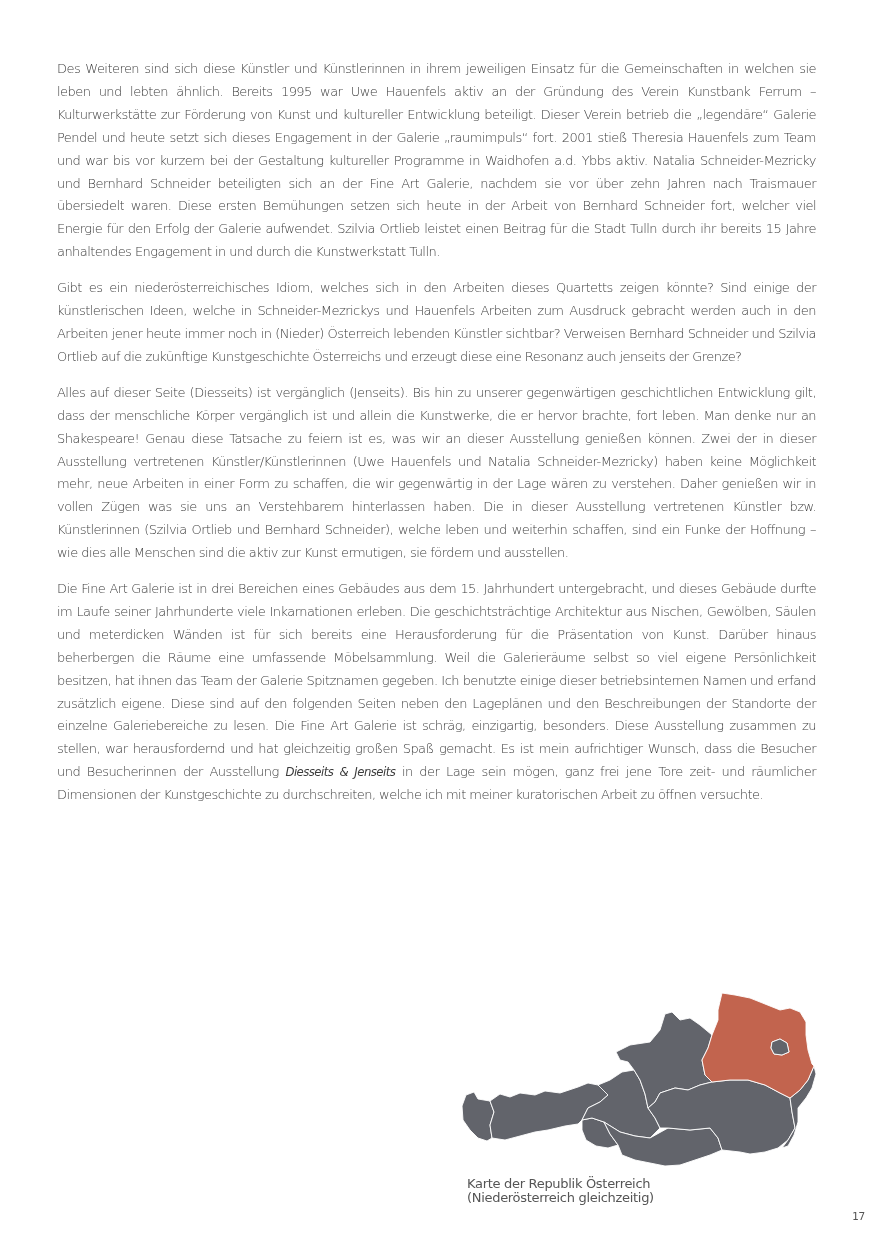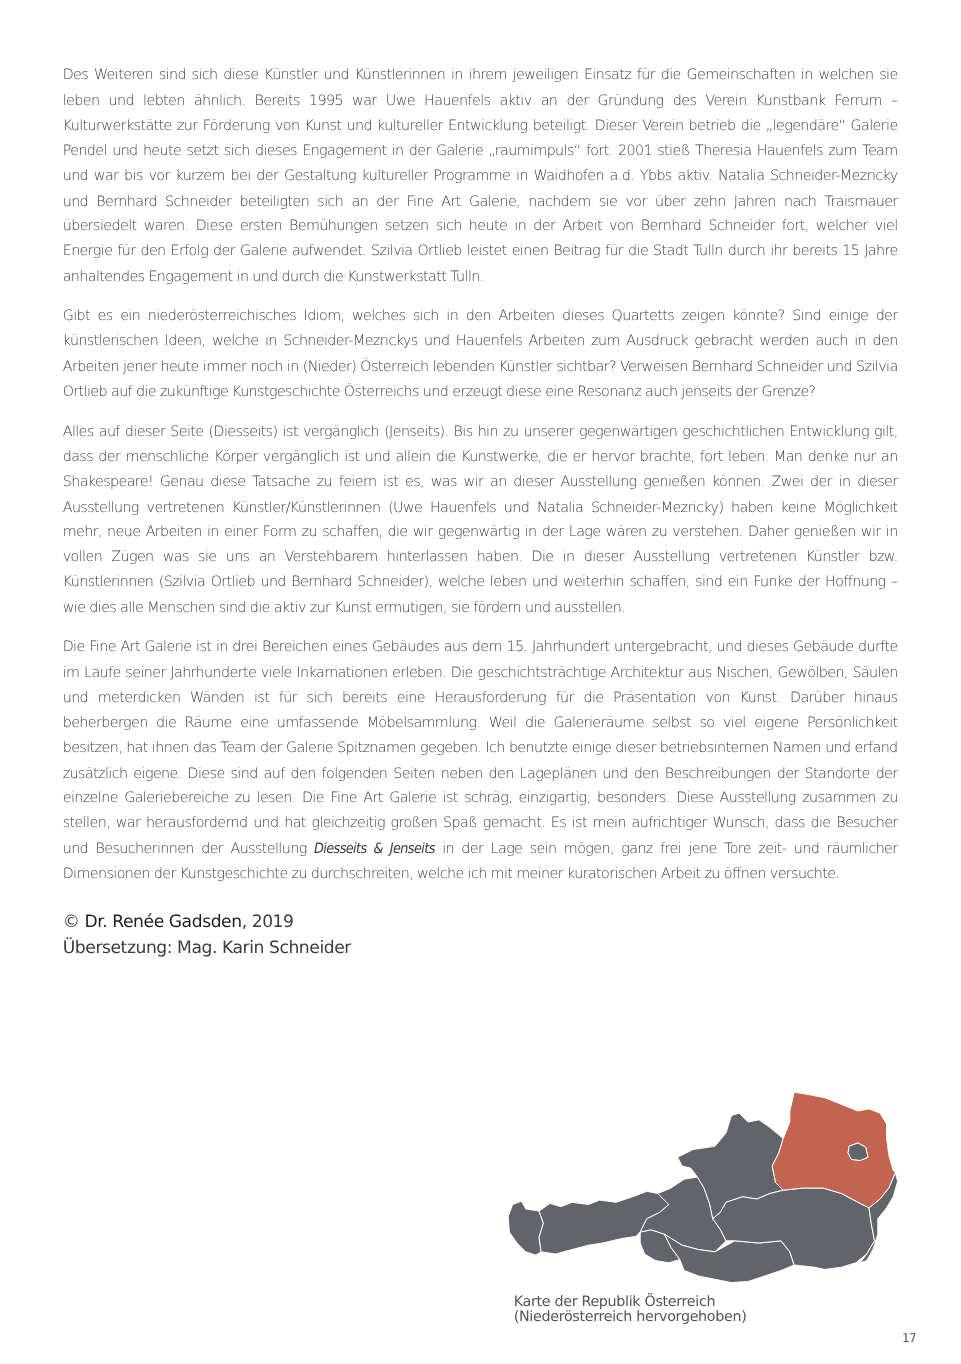--- a/index.html
+++ b/index.html
@@ -8,36 +8,32 @@
   .content { position: absolute; left: 57px; top: 58px; width: 759px; }
   .para { margin: 0 0 13px 0; font-size: 13px; line-height: 22.9px;
           text-align: justify; letter-spacing: -0.55px; word-spacing: 0px;
           font-stretch: condensed; font-weight: 300; color: #3c3c3c; }
   .para em { font-style: italic; margin-top: 12px; }
   .credits { margin-top: 20px; font-size: 15.6px; line-height: 22.5px; letter-spacing: -0.4px; color: #3c3c3c; }
   .author { color: #1e1e1e; }
   .map { position: absolute; left: 455px; top: 985px; width: 380px; height: 200px; }
   .caption { position: absolute; left: 467px; top: 1177px; font-size: 13px; line-height: 14px;
              color: #555; letter-spacing: -0.3px; }
-  .page-number { position: absolute; left: 820px; top: 1210px; font-size: 11px; color: #555;
+  .page-number { position: absolute; left: 852px; top: 1210px; font-size: 11px; color: #555;
                  font-family: "DejaVu Sans Mono", monospace; }
 </style>
 </head>
 <body>
 
 <div class="content">
   <p class="para">Des Weiteren sind sich diese Künstler und Künstlerinnen in ihrem jeweiligen Einsatz für die Gemeinschaften in welchen sie leben und lebten ähnlich. Bereits 1995 war Uwe Hauenfels aktiv an der Gründung des Verein Kunstbank Ferrum – Kulturwerkstätte zur Förderung von Kunst und kultureller Entwicklung beteiligt. Dieser Verein betrieb die „legendäre“ Galerie Pendel und heute setzt sich dieses Engagement in der Galerie „raumimpuls“ fort. 2001 stieß Theresia Hauenfels zum Team und war bis vor kurzem bei der Gestaltung kultureller Programme in Waidhofen a.d. Ybbs aktiv. Natalia Schneider-Mezricky und Bernhard Schneider beteiligten sich an der Fine Art Galerie, nachdem sie vor über zehn Jahren nach Traismauer übersiedelt waren. Diese ersten Bemühungen setzen sich heute in der Arbeit von Bernhard Schneider fort, welcher viel Energie für den Erfolg der Galerie aufwendet. Szilvia Ortlieb leistet einen Beitrag für die Stadt Tulln durch ihr bereits 15 Jahre anhaltendes Engagement in und durch die Kunstwerkstatt Tulln.</p>
   <p class="para">Gibt es ein niederösterreichisches Idiom, welches sich in den Arbeiten dieses Quartetts zeigen könnte? Sind einige der künstlerischen Ideen, welche in Schneider-Mezrickys und Hauenfels Arbeiten zum Ausdruck gebracht werden auch in den Arbeiten jener heute immer noch in (Nieder) Österreich lebenden Künstler sichtbar? Verweisen Bernhard Schneider und Szilvia Ortlieb auf die zukünftige Kunstgeschichte Österreichs und erzeugt diese eine Resonanz auch jenseits der Grenze?</p>
   <p class="para">Alles auf dieser Seite (Diesseits) ist vergänglich (Jenseits). Bis hin zu unserer gegenwärtigen geschichtlichen Entwicklung gilt, dass der menschliche Körper vergänglich ist und allein die Kunstwerke, die er hervor brachte, fort leben. Man denke nur an Shakespeare! Genau diese Tatsache zu feiern ist es, was wir an dieser Ausstellung genießen können. Zwei der in dieser Ausstellung vertretenen Künstler/Künstlerinnen (Uwe Hauenfels und Natalia Schneider-Mezricky) haben keine Möglichkeit mehr, neue Arbeiten in einer Form zu schaffen, die wir gegenwärtig in der Lage wären zu verstehen. Daher genießen wir in vollen Zügen was sie uns an Verstehbarem hinterlassen haben. Die in dieser Ausstellung vertretenen Künstler bzw. Künstlerinnen (Szilvia Ortlieb und Bernhard Schneider), welche leben und weiterhin schaffen, sind ein Funke der Hoffnung – wie dies alle Menschen sind die aktiv zur Kunst ermutigen, sie fördern und ausstellen.</p>
   <p class="para"><span>Die Fine Art Galerie ist in drei Bereichen eines Gebäudes aus dem 15. Jahrhundert untergebracht, und dieses Gebäude durfte im Laufe seiner Jahrhunderte viele Inkarnationen erleben. Die geschichtsträchtige Architektur aus Nischen, Gewölben, Säulen und meterdicken Wänden ist für sich bereits eine Herausforderung für die Präsentation von Kunst. Darüber hinaus beherbergen die Räume eine umfassende Möbelsammlung. Weil die Galerieräume selbst so viel eigene Persönlichkeit besitzen, hat ihnen das Team der Galerie Spitznamen gegeben. Ich benutzte einige dieser betriebsinternen Namen und erfand zusätzlich eigene. Diese sind auf den folgenden Seiten neben den Lageplänen und den Beschreibungen der Standorte der einzelne Galeriebereiche zu lesen. Die Fine Art Galerie ist schräg, einzigartig, besonders. Diese Ausstellung zusammen zu stellen, war herausfordernd und hat gleichzeitig großen Spaß gemacht. Es ist mein aufrichtiger Wunsch, dass die Besucher und Besucherinnen der Ausstellung </span><em>Diesseits &amp; Jenseits</em><span> in der Lage sein mögen, ganz frei jene Tore zeit- und räumlicher Dimensionen der Kunstgeschichte zu durchschreiten, welche ich mit meiner kuratorischen Arbeit zu öffnen versuchte.</span></p>
 
-  <div class="credits">
-    <div><span>©</span> <span class="author">Dr. Renée Gadsden</span><span>, 2019</span></div>
-    <div>Übersetzung: Mag. Karin Schneider</div>
-  </div>
 </div>
 
 <svg class="map" viewBox="455 985 380 200" xmlns="http://www.w3.org/2000/svg">
   <g class="region" fill="#62646b" stroke="#ffffff" stroke-width="0.9" stroke-linejoin="round">
 
     <path d="M466,1095 L474,1092 L478,1099 L490,1101 L494,1112 L490,1125 L492,1138 L487,1141 L478,1138 L470,1130 L463,1120 L462,1106 Z" fill="#62646b" stroke="#ffffff"></path>
 
     <path d="M490,1101 L500,1094 L510,1097 L520,1093 L535,1095 L545,1091 L560,1093 L578,1087 L588,1083 L598,1085 L606,1087 L608,1095 L600,1102 L588,1108 L582,1120 L578,1124 L565,1126 L548,1130 L535,1132 L520,1136 L505,1140 L492,1138 L490,1125 L494,1112 Z" fill="#62646b" stroke="#ffffff"></path>
 
     <path d="M582,1120 L592,1118 L604,1122 L610,1134 L618,1145 L608,1148 L596,1146 L586,1140 L582,1130 Z" fill="#62646b" stroke="#ffffff"></path>
@@ -54,16 +50,16 @@
   </g>
 
   <path fill="#c2644e" stroke="#ffffff" stroke-width="0.9" stroke-linejoin="round" fill-rule="evenodd" d="M712,1035 L718,1020 L718,1010 L722,993 L735,995 L750,998 L765,1004 L780,1010 L790,1008 L800,1012 L806,1022 L806,1035 L808,1050 L812,1064 L814,1066 L808,1080 L800,1090 L790,1098 L780,1093 L765,1085 L748,1080 L730,1080 L712,1082 L705,1075 L702,1060 L708,1048 Z
            M772,1042 L780,1039 L787,1043 L789,1052 L782,1055 L774,1054 L771,1048 Z"></path>
 
   <path fill="#62646b" stroke="#ffffff" stroke-width="0.9" d="M772,1042 L780,1039 L787,1043 L789,1052 L782,1055 L774,1054 L771,1048 Z"></path>
 </svg>
 
 <div class="caption">
   <div>Karte der Republik Österreich</div>
-  <div>(Niederösterreich hervorgehoben)</div>
+  <div>(Niederösterreich gleichzeitig)</div>
 </div>
 
 <div class="page-number">17</div>
 
 </body></html>

